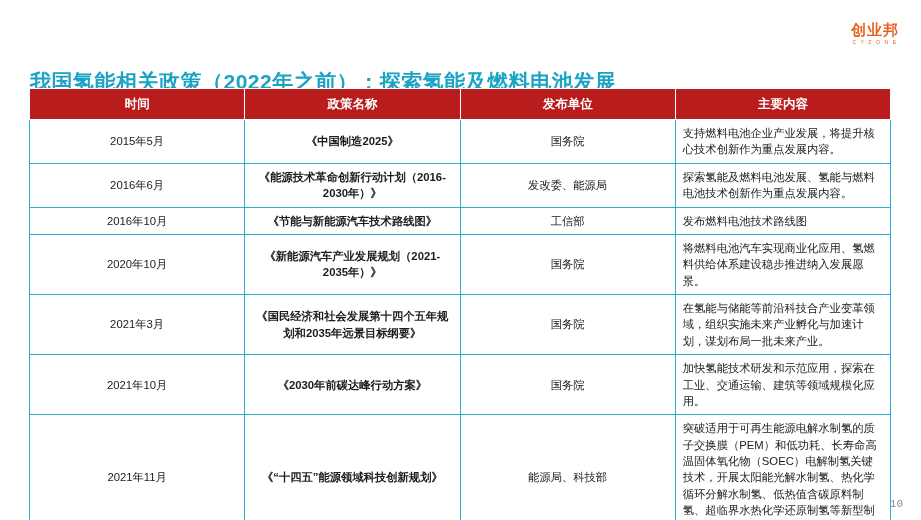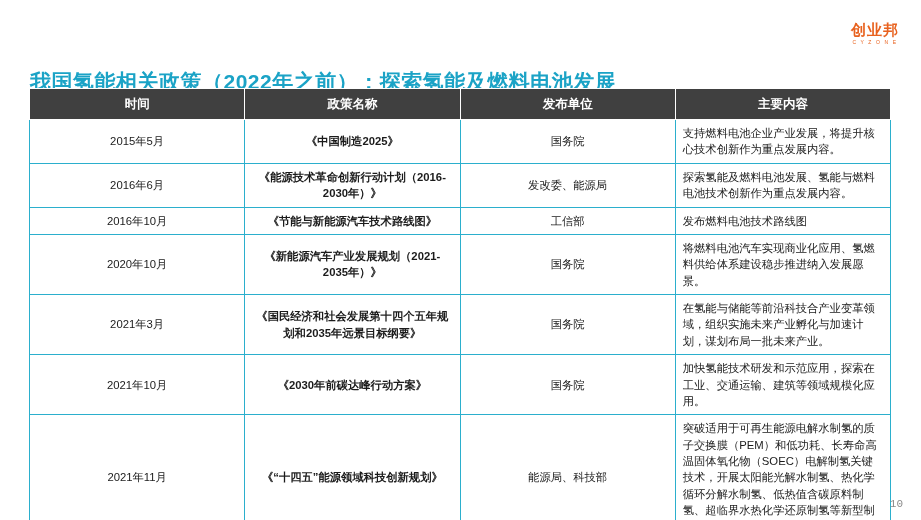--- a/index.html
+++ b/index.html
@@ -60,21 +60,21 @@
     left: 29px;
     top: 88px;
     width: 862px;
   }
   table.policy {
     border-collapse: collapse;
     width: 862px;
     table-layout: fixed;
   }
   table.policy th {
-    background: #404040;
+    background: #b91c1c;
     color: #ffffff;
     font-size: 12.5px;
     font-weight: bold;
     border: 1px solid #ffffff;
     height: 26px;
     text-align: center;
     vertical-align: middle;
     padding: 2px 4px;
   }
   table.policy td {

